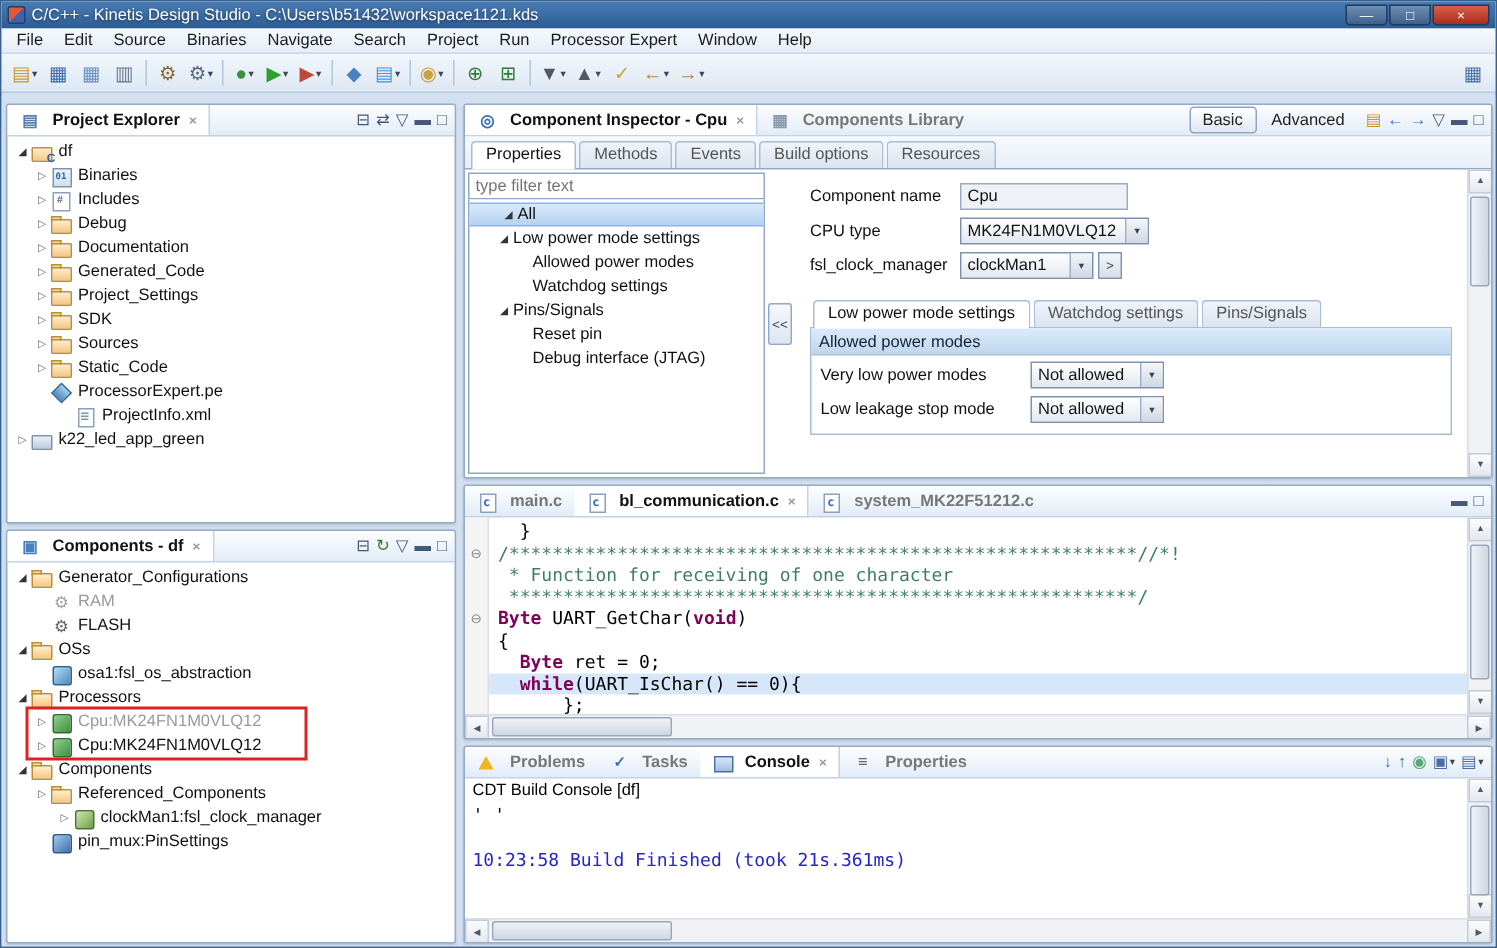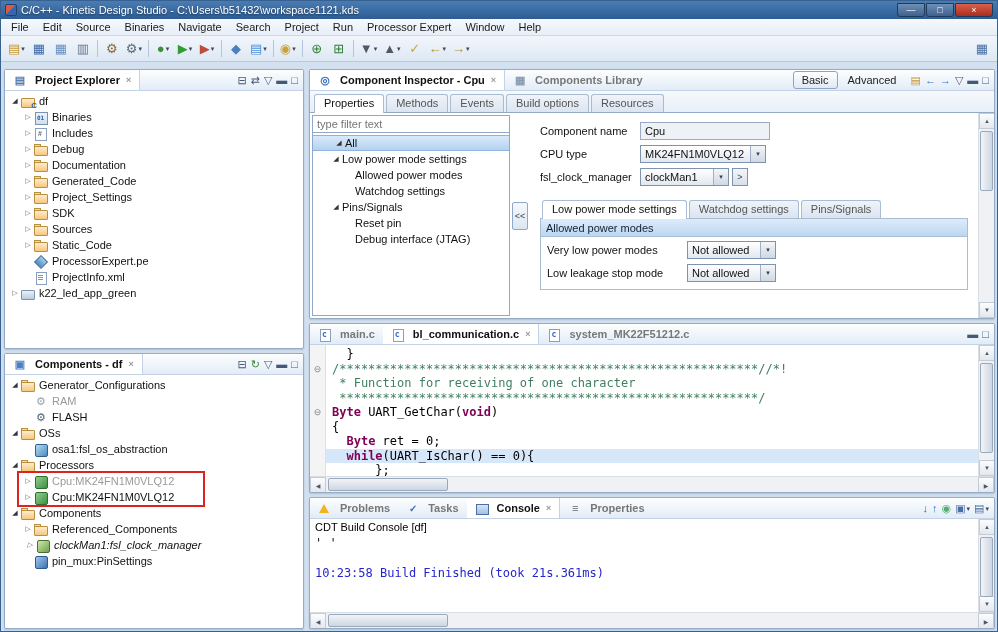--- a/index.html
+++ b/index.html
@@ -127,21 +127,21 @@
 .insp-left { width:200px; flex:none; display:flex; flex-direction:column; padding:2px 0 2px 2px;}
 .filter { height:18px; border:1px solid #8fa8c8; font:11px "Liberation Sans",sans-serif;
   color:#888; padding:1px 4px; outline:none; width:100%;}
 .insp-tree { border:1px solid #8fa8c8; border-top:none; background:#fff; }
 .insp-col { width:20px; flex:none; display:flex; align-items:center; justify-content:center;}
 .collapsebtn { border:1px solid #8fa8c8; background:linear-gradient(#f6f9fc,#dce5f0);
   font:9px "Liberation Sans",sans-serif; color:#345; padding:8px 2px; border-radius:2px;}
 .insp-right { flex:1; padding:8px 10px; overflow:hidden;}
 .frow { display:flex; align-items:center; height:20px; margin-bottom:3px;}
 .flabel { width:100px; flex:none; color:#111;}
-.tfield { width:130px; height:18px; border:1px solid #9aacc4; background:#eef1f5;
+.tfield { width:112px; height:18px; border:1px solid #9aacc4; background:#eef1f5;
   display:inline-flex; align-items:center; padding:0 4px;}
 .combo { height:18px; border:1px solid #7f93ad; display:inline-flex; align-items:stretch;
   background:linear-gradient(#ffffff,#e2e8f0);}
 .combo .cval { display:flex; align-items:center; padding:0 6px 0 4px; min-width:72px;}
 .combo .cbtn { width:15px; display:flex; align-items:center; justify-content:center;
   border-left:1px solid #9fb0c6; background:linear-gradient(#f4f6f9,#cfd8e4); font-size:7px; color:#345;}
 .navbtn { width:16px; height:18px; margin-left:3px; border:1px solid #7f93ad;
   background:linear-gradient(#f4f6f9,#d6dfe9); display:inline-flex; align-items:center;
   justify-content:center; font-size:9px; color:#345;}
 .subtabs { margin-top:10px; background:transparent; border-bottom:1px solid #a9bcd2; padding-left:2px;}
@@ -375,21 +375,21 @@
             <div class="trow" style="padding-left: 17px;">
               <span class="arr">▷</span>
               <span class="tic ic-folder"></span>
               <span class="tlabel">Static_Code</span>
             </div>
             <div class="trow" style="padding-left: 17px;">
               <span class="arr"></span>
               <span class="tic ic-pe-file"></span>
               <span class="tlabel">ProcessorExpert.pe</span>
             </div>
-            <div class="trow" style="padding-left: 17px;">
+            <div class="trow" style="padding-left: 17px; margin-left: 16px;">
               <span class="arr"></span>
               <span class="tic ic-xml-file"></span>
               <span class="tlabel">ProjectInfo.xml</span>
             </div>
             <div class="trow" style="padding-left: 4px;">
               <span class="arr">▷</span>
               <span class="tic ic-project-closed"></span>
               <span class="tlabel">k22_led_app_green</span>
             </div>
           </div>
@@ -470,21 +470,21 @@
             <div class="trow" style="padding-left: 4px;">
               <span class="arr exp">◢</span>
               <span class="tic ic-folder"></span>
               <span class="tlabel">Components</span>
             </div>
             <div class="trow" style="padding-left: 17px;">
               <span class="arr">▷</span>
               <span class="tic ic-folder"></span>
               <span class="tlabel">Referenced_Components</span>
             </div>
-            <div class="trow" style="padding-left: 19px; font-style: italic;">
+            <div class="trow" style="padding-left: 32px;">
               <span class="arr">▷</span>
               <span class="tic ic-component"></span>
               <span class="tlabel">clockMan1:fsl_clock_manager</span>
             </div>
             <div class="trow" style="padding-left: 17px;">
               <span class="arr"></span>
               <span class="tic ic-chip-blue"></span>
               <span class="tlabel">pin_mux:PinSettings</span>
             </div>
           </div>

